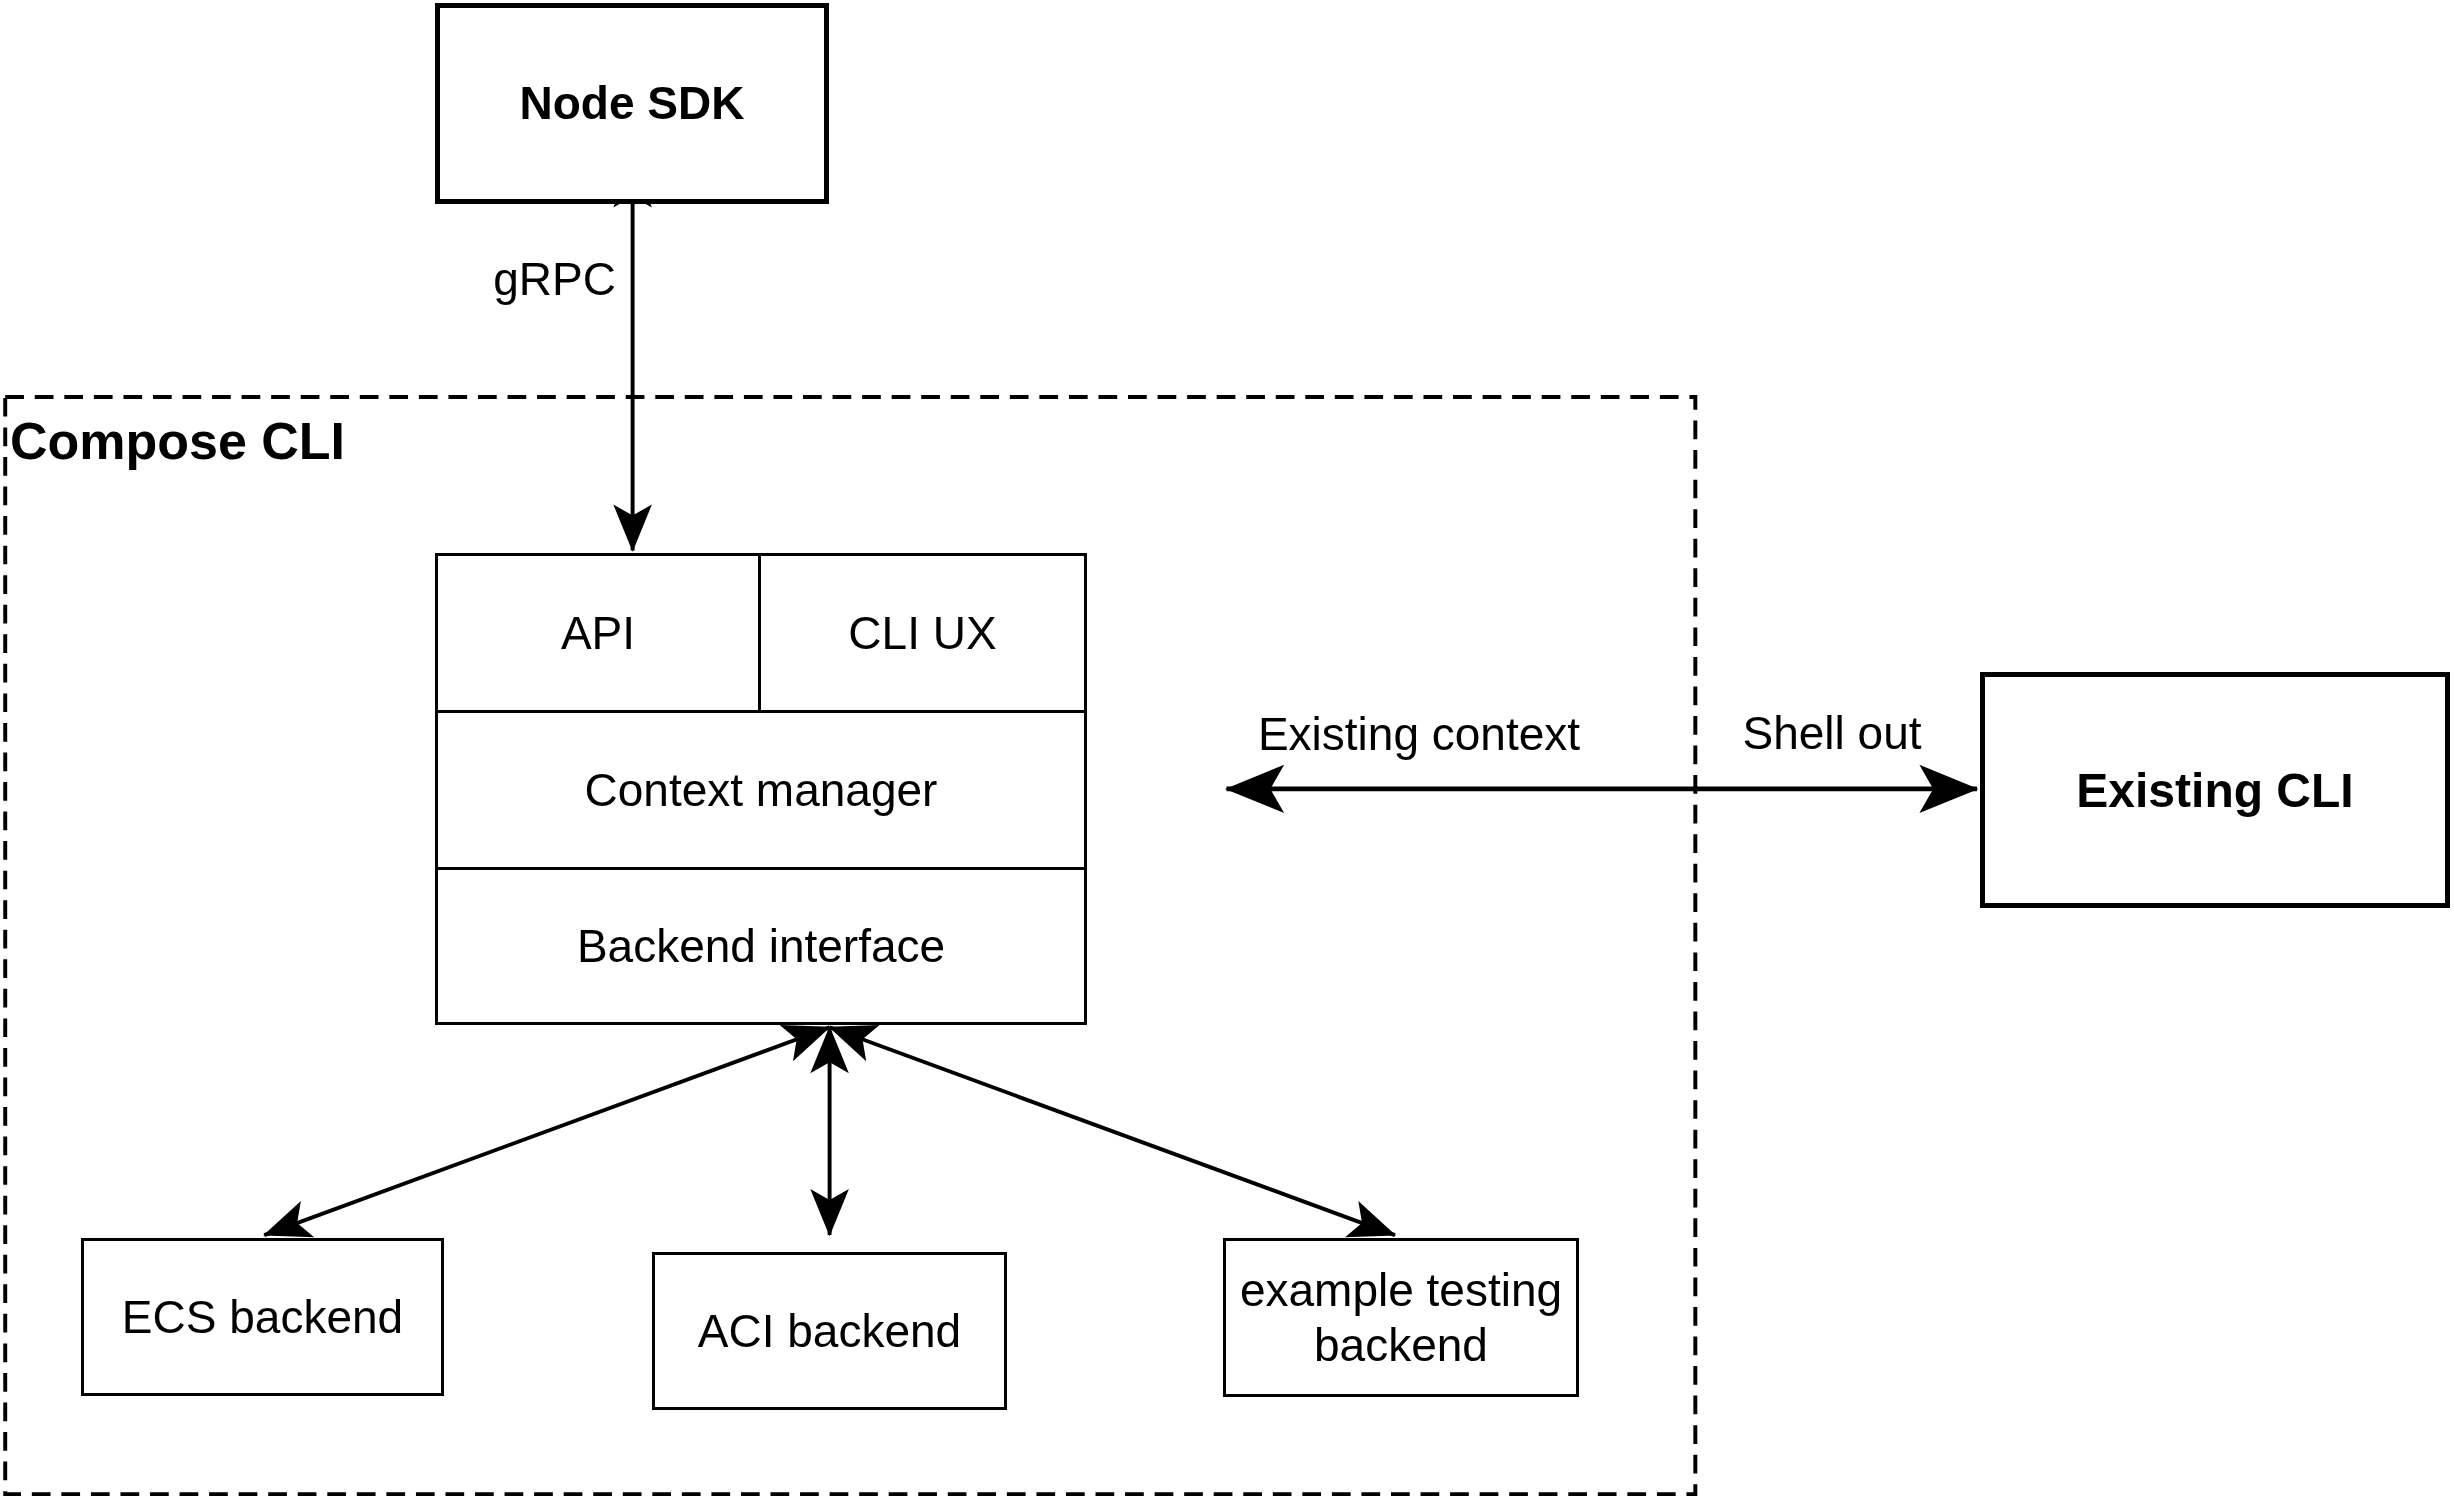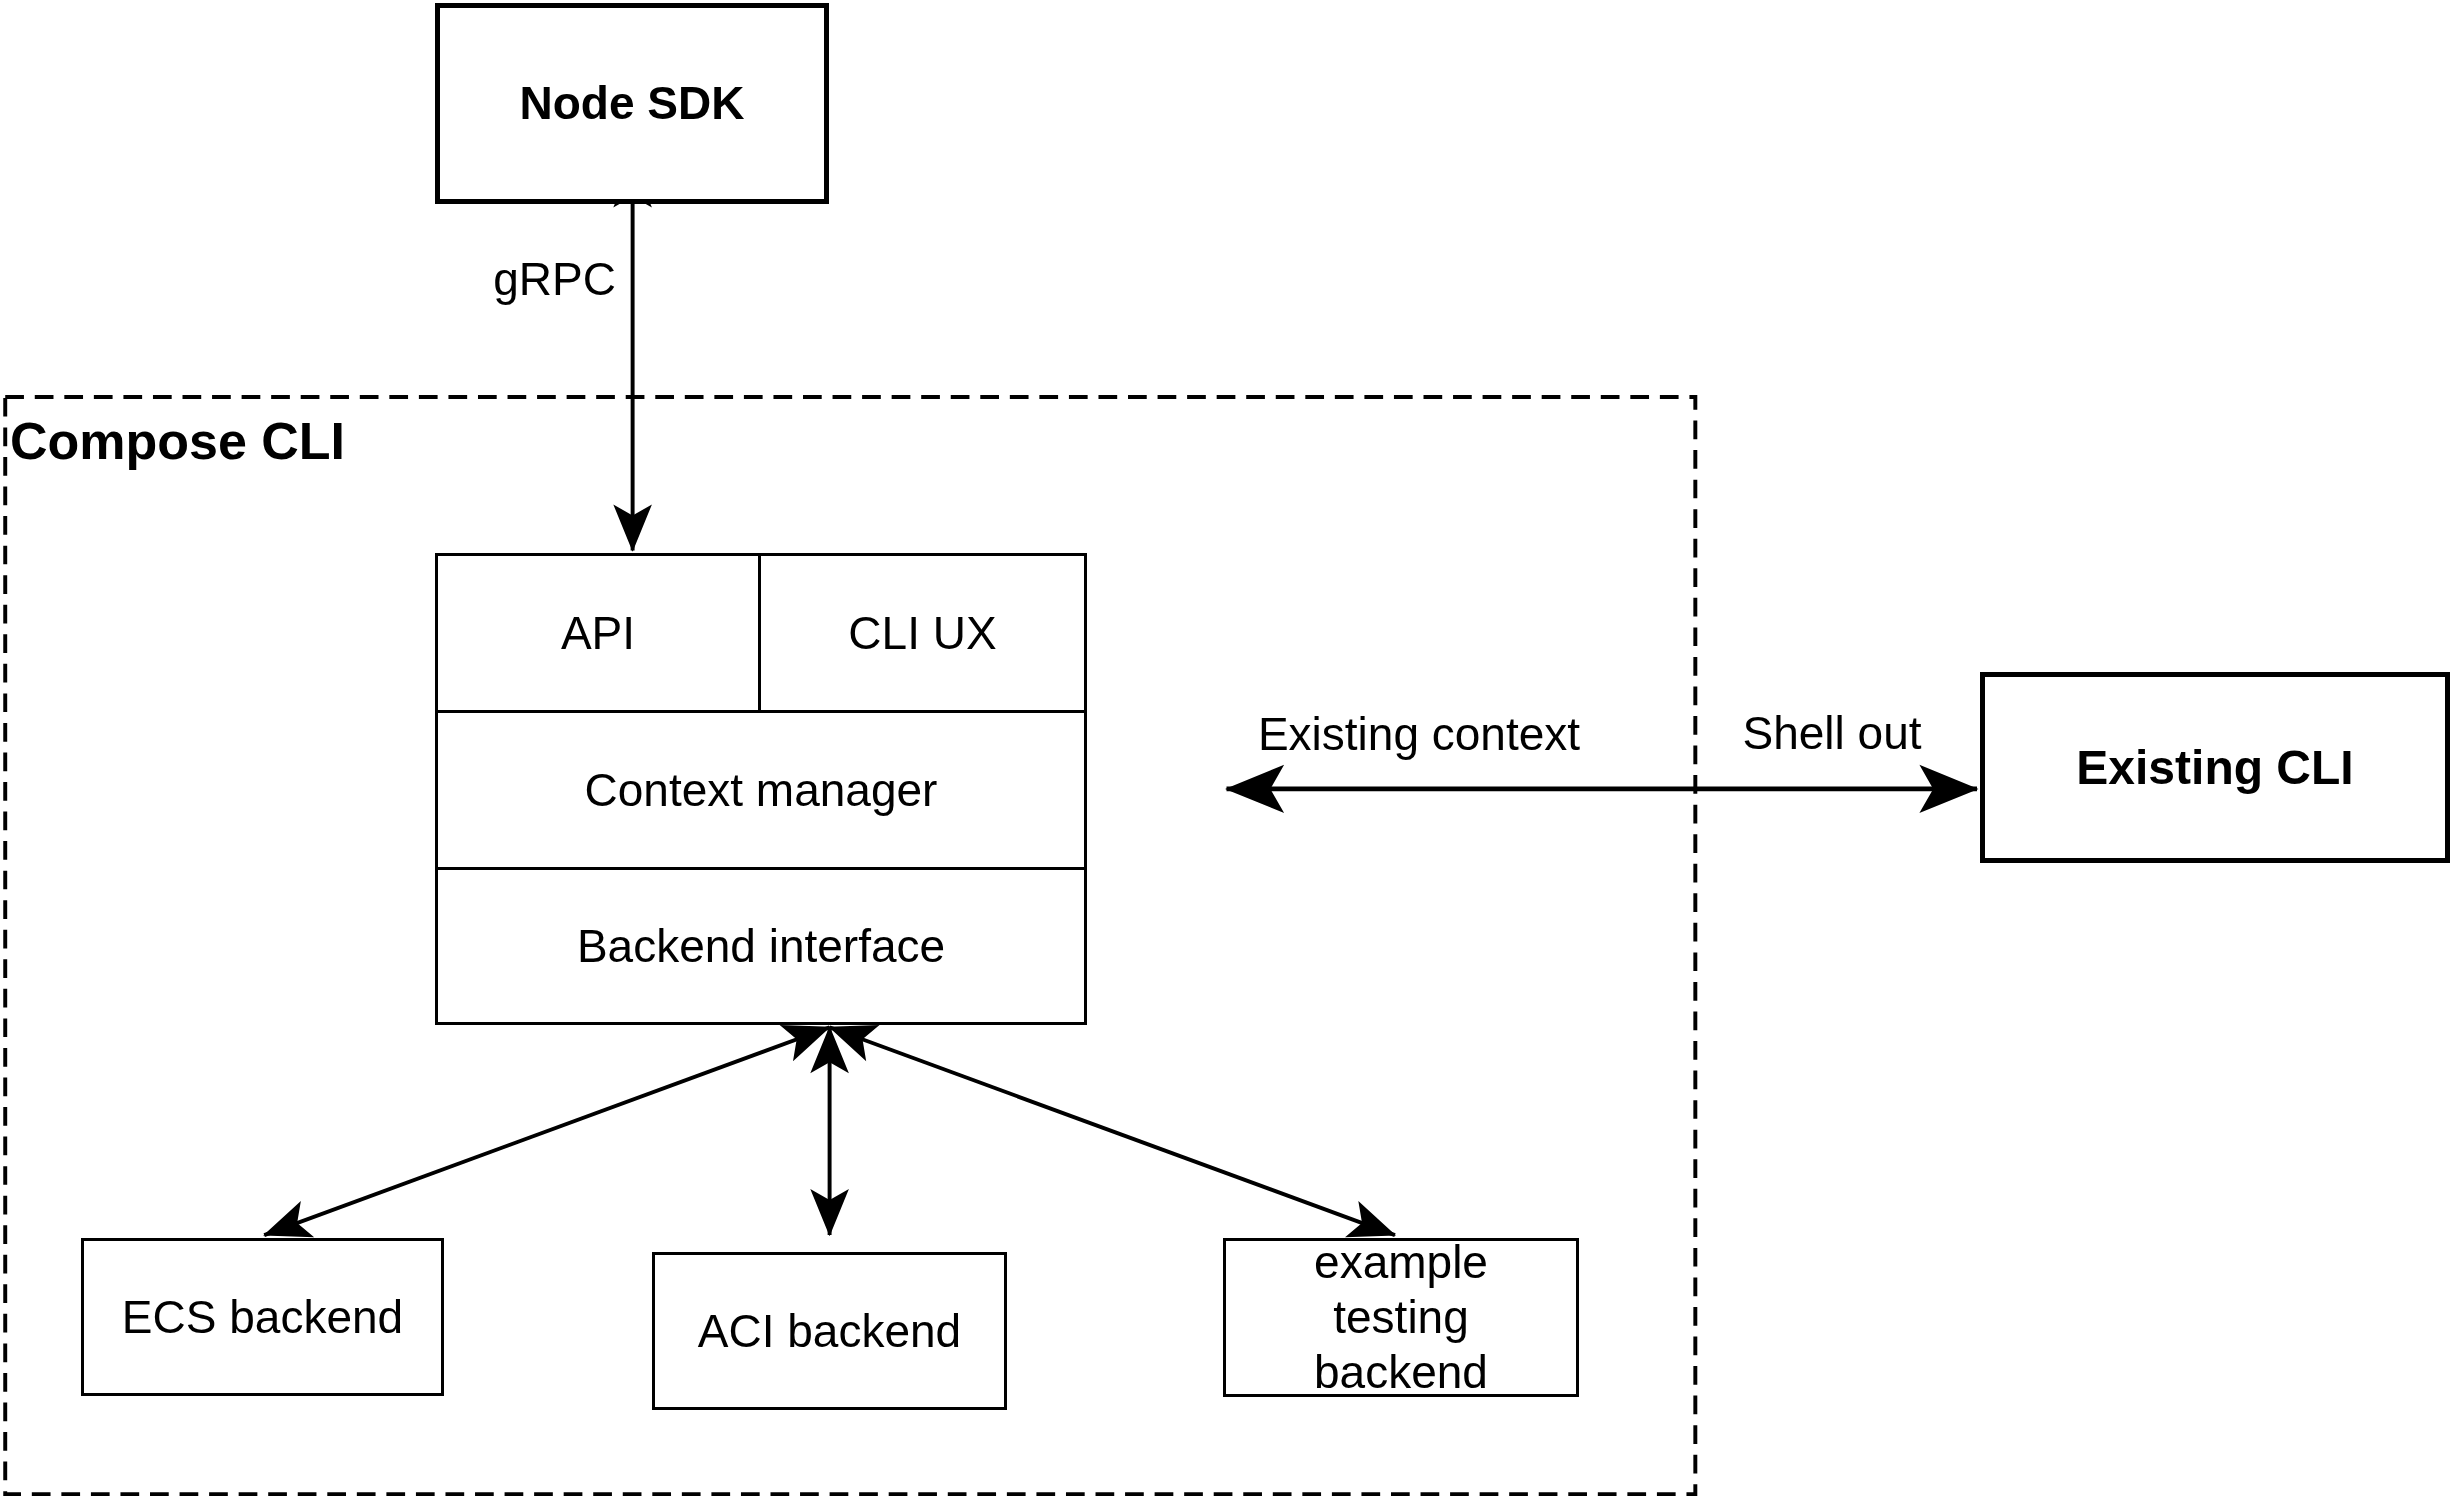--- a/index.html
+++ b/index.html
@@ -76,24 +76,24 @@
 
   #label-compose-cli {
     position: absolute;
     left: 9.9px; top: 411px;
     font-size: 52px;
     font-weight: bold;
     white-space: nowrap;
   }
 
   #node-sdk    { left: 435px;  top: 3px;    width: 394px; height: 201px; }
-  #existing-cli{ left: 1980px; top: 672px;  width: 470px; height: 191px; font-size: 48px; }
+  #existing-cli{ left: 1980px; top: 672px;  width: 470px; height: 236px; font-size: 48px; }
   #ecs-backend { left: 81px;   top: 1238px; width: 363px; height: 158px; }
   #aci-backend { left: 652px;  top: 1252px; width: 355px; height: 158px; }
-  #example-backend { left: 1223px; top: 1238px; width: 356px; height: 159px; white-space: normal; padding: 0 32px; }
+  #example-backend { left: 1223px; top: 1238px; width: 356px; height: 159px; white-space: normal; padding: 0 5px; }
 
   #wires {
     position: absolute;
     left: 0; top: 0;
     width: 2455px;
     height: 1501px;
     pointer-events: none;
   }
 </style>
 </head>

